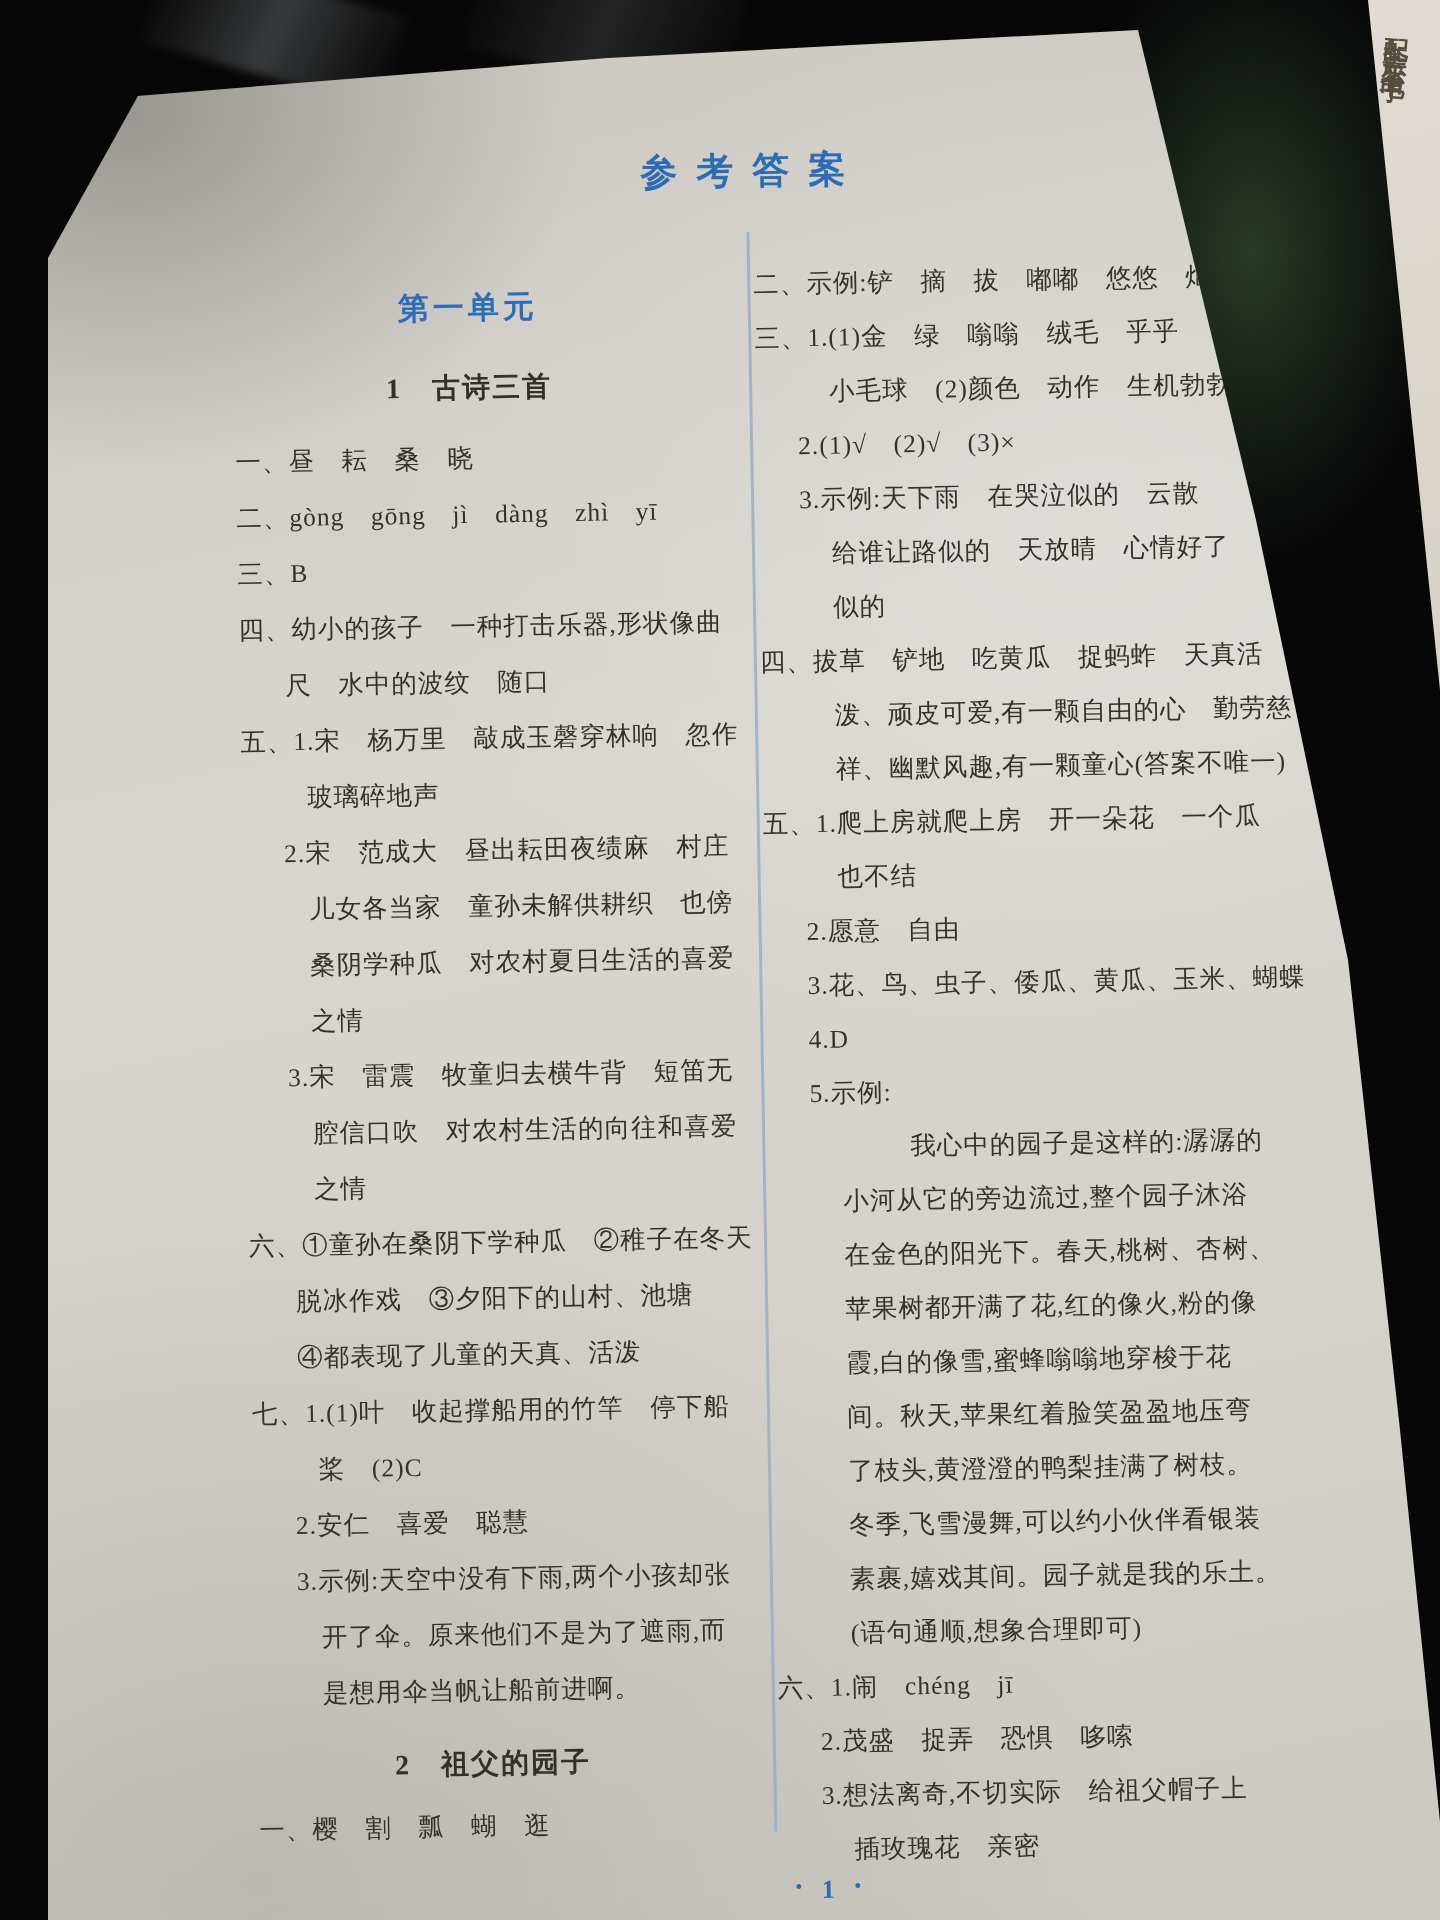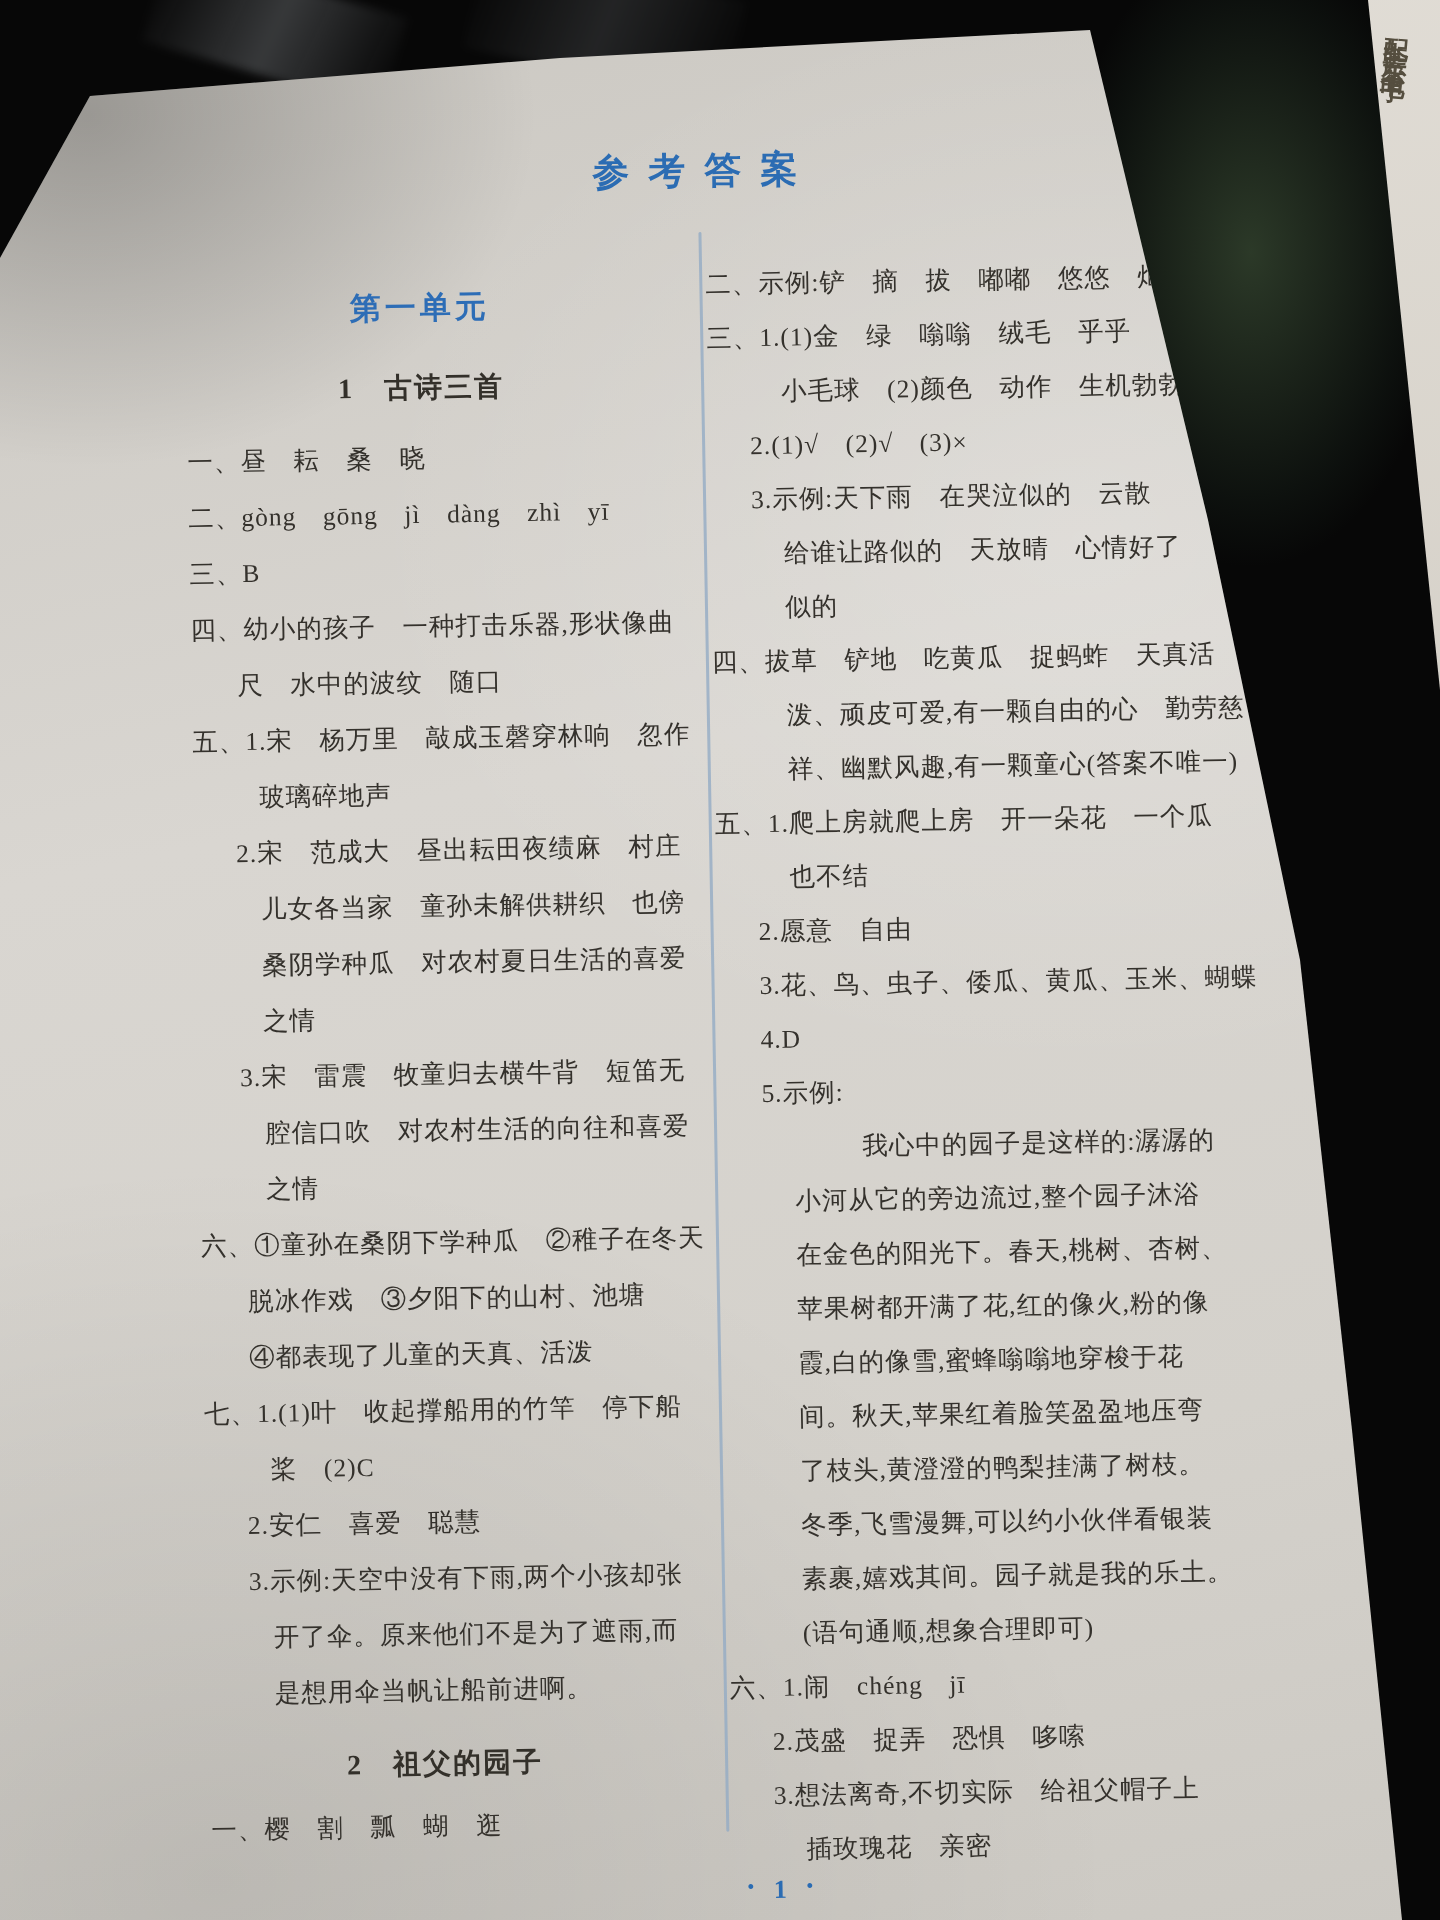--- a/index.html
+++ b/index.html
@@ -19,21 +19,21 @@
     background:linear-gradient(170deg,#e3dfd8,#cfcac1 70%,#b7b2a9);}
   .spine-text{position:absolute;left:1380px;top:18px;writing-mode:vertical-rl;
     font-size:25px;letter-spacing:7px;color:#554e3f;font-weight:bold;transform:rotate(5deg);}
   
   .page{position:absolute;inset:0;
     clip-path:polygon(0px 258px,90px 96px,560px 58px,1090px 30px,1208px 520px,1300px 960px,1352px 1430px,1402px 1920px,0px 1920px);
     background:
       radial-gradient(1200px 900px at 75% 28%,rgba(255,255,255,.20),transparent 60%),
       radial-gradient(820px 640px at 6% 6%,rgba(0,0,0,.25),transparent 55%),
       radial-gradient(1500px 1200px at 15% 98%,rgba(0,0,0,.10),transparent 60%),
-      linear-gradient(168deg,#cbc8c2,#d9d6d1 40%,#d4d1cb 75%,#ccc9c3);}
+      linear-gradient(168deg,#cbc8c2,#d9d6d1 40%,#d4d1cb 75%,#ccc9c3); margin-left: 48px;}
   .content{position:absolute;inset:0;transform:rotate(-1deg);transform-origin:700px 150px;
            color:#34312c;}
   .page-title{position:absolute;left:592px;top:146px;font-size:37px;font-weight:bold;
     letter-spacing:19px;color:#2b6cb3;white-space:pre;}
   .column-divider{position:absolute;left:697px;top:232px;width:3px;height:1600px;
     background:#93abc4;opacity:.8;border-radius:2px;}
   .col{position:absolute;}
   .col-left{left:182px;top:282px;width:470px;}
   .col-right{left:703px;top:236px;width:640px;}
   .unit-heading{text-align:center;font-size:31px;font-weight:bold;letter-spacing:4px;

